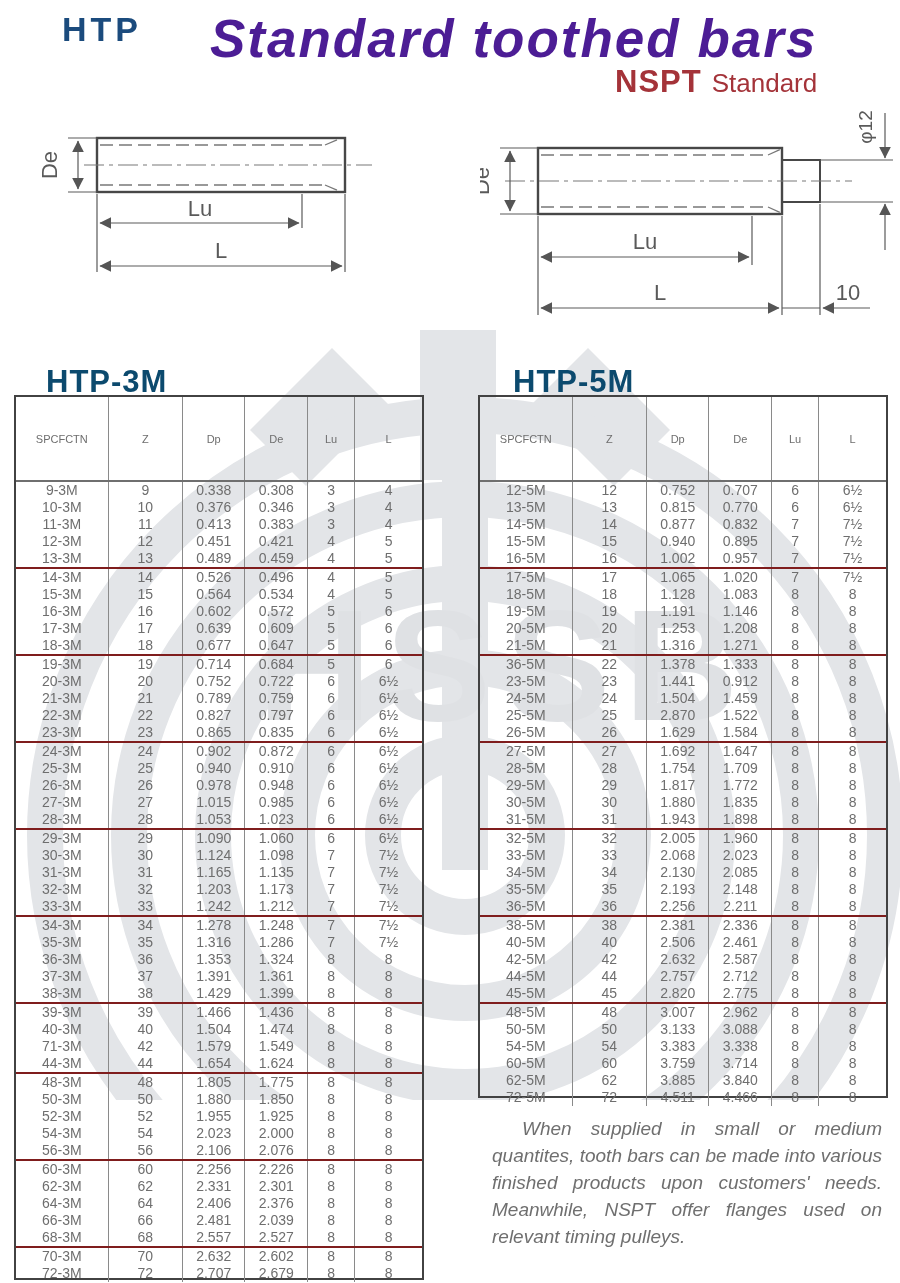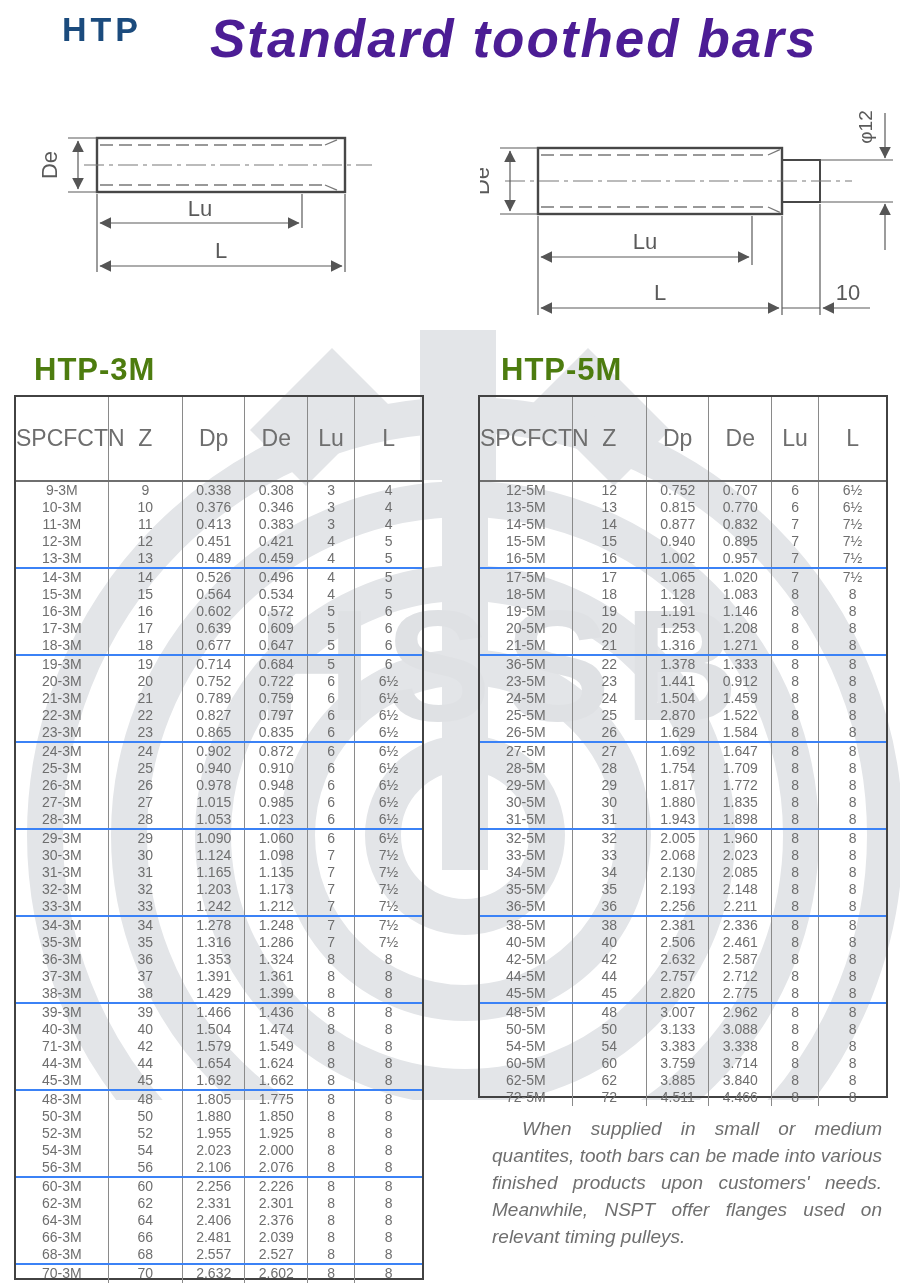--- a/index.html
+++ b/index.html
@@ -23,42 +23,42 @@
   .brand-name{font-size:31px; font-weight:bold; color:#a43339; letter-spacing:1px;}
   .brand-qualifier{font-size:26px; color:#a43339;}
   
   .drawing{position:absolute;}
   .drawing-left{left:40px; top:122px;}
   .drawing-right{left:480px; top:95px;}
   .drawing text{font-family:"Liberation Sans", sans-serif; font-size:22px; fill:#5a5a5a;}
   .drawing text.small{font-size:19px;}
   
   .sec{
-    position:absolute; margin:4px; font-size:31px; font-weight:bold;
-    color:#4d7c0f; letter-spacing:1px;
+    position:absolute; margin:16px; font-size:31px; font-weight:bold;
+    color:#0c4a6e; letter-spacing:1px;
   }
   .sec-3m{left:30px; top:348px;}
   .sec-5m{left:497px; top:348px;}
   
   .twrap{
     position:absolute; box-sizing:border-box; border:2px solid #424242;
     background:transparent;
   }
   .twrap-3m{left:14px;  top:395px; width:410px; height:885px;}
   .twrap-5m{left:478px; top:395px; width:410px; height:703px;}
   table.spec{
     width:100%; height:100%; border-collapse:collapse; table-layout:fixed;
     background:transparent; color:#6e6e6e;
   }
   table.spec thead th{
-    height:83px; font-weight:normal; font-size:23px; text-align:center;
+    height:83px; font-weight:normal; font-size:11px; text-align:center;
     padding:0; vertical-align:middle;
   }
   table.spec thead{border-bottom:2px solid #6f6f6f;}
-  table.spec tbody{border-top:2px solid #3b82f6;}
+  table.spec tbody{border-top:2px solid #7f1d1d;}
   table.spec tbody.filler{border-top:none;}
   table.spec th + th, table.spec td + td{border-left:1px solid #8a8a8a;}
   table.spec tbody tr{height:17px;}
   table.spec tbody.filler tr{height:auto;}
   table.spec td{
     padding:0; text-align:center; font-size:14px; line-height:17px;
     white-space:nowrap;
   }
   
   .note{
@@ -85,20 +85,24 @@
       <circle cx="465" cy="505" r="168"></circle>
       <circle cx="465" cy="505" r="252"></circle>
       <circle cx="465" cy="505" r="336"></circle>
       <circle cx="465" cy="505" r="420"></circle>
     </g>
     <text x="505" y="390" text-anchor="middle" font-size="158" font-weight="bold" letter-spacing="14" fill="#dfe1e4">HSSB</text>
   </svg>
 
   <div class="product-code layer">HTP</div>
   <div class="page-title layer">Standard toothed bars</div>
+  <div class="brand-line layer">
+    <span class="brand-name">NSPT</span>
+    <span class="brand-qualifier">Standard</span>
+  </div>
 
   <svg class="drawing drawing-left layer" width="340" height="170" viewBox="0 0 340 170">
     <defs>
       <marker id="arr" viewBox="0 0 10 10" refX="9.5" refY="5" markerWidth="10" markerHeight="10" orient="auto-start-reverse">
         <path d="M0,0 L10,5 L0,10 z" fill="#555"></path>
       </marker>
     </defs>
 
     <rect x="57" y="16" width="248" height="54" fill="none" stroke="#474747" stroke-width="2.4"></rect>
 
@@ -470,28 +474,20 @@
             <td>1.579</td>
             <td>1.549</td>
             <td>8</td>
             <td>8</td>
           </tr>
           <tr>
             <td>44-3M</td>
             <td>44</td>
             <td>1.654</td>
             <td>1.624</td>
-            <td>8</td>
-            <td>8</td>
-          </tr>
-          <tr>
-            <td>45-3M</td>
-            <td>45</td>
-            <td>1.692</td>
-            <td>1.662</td>
             <td>8</td>
             <td>8</td>
           </tr>
         </tbody>
         <tbody>
           <tr>
             <td>48-3M</td>
             <td>48</td>
             <td>1.805</td>
             <td>1.775</td>

